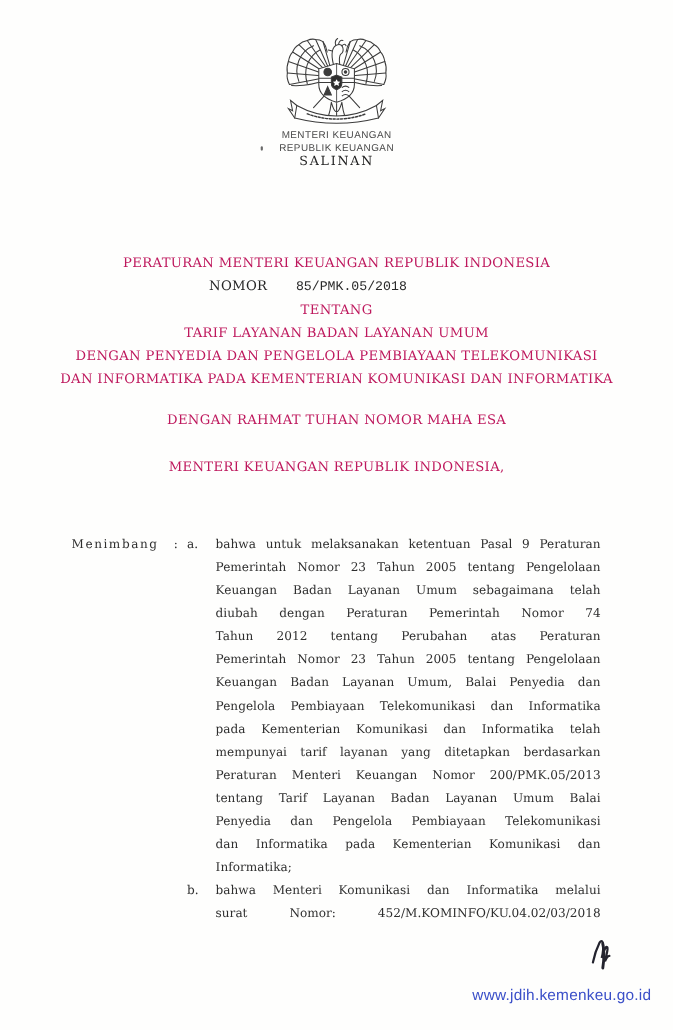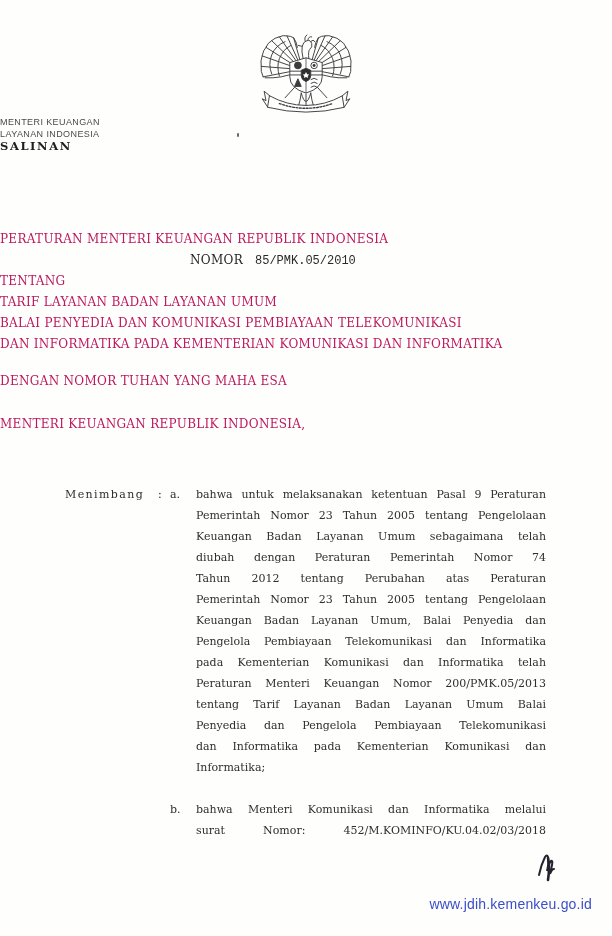--- a/index.html
+++ b/index.html
@@ -3,36 +3,36 @@
 <meta charset="utf-8">
 <style>
   * { margin:0; padding:0; box-sizing:border-box; }
   html,body { background:#ffffff; }
   .page {
     position:relative; width:612px; height:936px;
     background:#fefefd; overflow:hidden;
     font-family:"DejaVu Serif", serif; color:#2e2e2e;
   }
   .abs { position:absolute; }
-  .center { left:0; width:612px; }
+  .center { left:0; width:612px; text-align:center; }
 
   
   .emblem { left:258px; top:34px; width:96px; height:80px; }
   .lh-name {
     font-family:"Liberation Sans", sans-serif;
     font-size:9px; letter-spacing:0.4px; color:#4a4a4a; line-height:12px;
   }
   .salinan {
-    font-size:11.5px; font-weight:bold; letter-spacing:1.6px; color:#1f1f1f;
+    font-size:11.5px; font-weight:normal; letter-spacing:1.6px; color:#1f1f1f;
   }
   .speck { left:237px; top:133px; width:2px; height:4px; background:#6a6a6a; border-radius:1px; }
 
   
   .title-line { font-size:12px; letter-spacing:0.3px; color:#be185d; line-height:15px; }
-  .nomor-row { left:190px; top:253px; display:flex; align-items:baseline; gap:12px; }
+  .nomor-row { left:190px; top:253px; display:flex; align-items:baseline; gap:26px; }
   .nomor-label { font-size:12px; letter-spacing:0.3px; color:#262626; }
   .nomor-value { font-family:"Liberation Mono", monospace; font-size:12px; color:#2a2a2a; }
 
   
   .body-txt { font-size:11px; line-height:21px; color:#2e2e2e; }
   .c-label { left:65px;  top:484px; letter-spacing:1.4px; }
   .c-colon { left:158px; top:484px; }
   .m-a     { left:170px; top:484px; }
   .m-b     { left:170px; top:799px; }
   .t-a     { left:196px; top:484px; width:350px; }
@@ -94,51 +94,52 @@
         <circle cx="58.5" cy="33" r="1.2" fill="#3c3c3c"></circle>
         <path d="M41.5,47 L45,55 L38,55 Z" fill="#3c3c3c"></path>
         <path d="M55,48 Q58.5,45 62,48 M55,52 Q58.5,49 62,52 M55,56 Q58.5,53 62,56" fill="none"></path>
         <path d="M50,36 L55,38 L55,44 Q55,48 50,50 Q45,48 45,44 L45,38 Z" fill="#2e2e2e"></path>
         <path d="M50,40 L51.2,42.2 L53.5,42.4 L51.8,44 L52.3,46.3 L50,45.1 L47.7,46.3 L48.2,44 L46.5,42.4 L48.8,42.2 Z" fill="#ffffff" stroke="none"></path>
       </g>
     </svg>
   </div>
 
   <div class="abs center lh-name" style="top:116px">MENTERI KEUANGAN</div>
-  <div class="abs center lh-name" style="top:128px">LAYANAN INDONESIA</div>
+  <div class="abs center lh-name" style="top:128px">REPUBLIK KEUANGAN</div>
   <div class="abs center salinan" style="top:139px">SALINAN</div>
   <div class="abs speck"></div>
 
   <div class="abs center title-line" style="top:232px">PERATURAN MENTERI KEUANGAN REPUBLIK INDONESIA</div>
   <div class="abs nomor-row">
     <span class="nomor-label">NOMOR</span>
-    <span class="nomor-value">85/PMK.05/2010</span>
+    <span class="nomor-value">85/PMK.05/2018</span>
   </div>
   <div class="abs center title-line" style="top:274px">TENTANG</div>
   <div class="abs center title-line" style="top:295px">TARIF LAYANAN BADAN LAYANAN UMUM</div>
-  <div class="abs center title-line" style="top:316px">BALAI PENYEDIA DAN KOMUNIKASI PEMBIAYAAN TELEKOMUNIKASI</div>
+  <div class="abs center title-line" style="top:316px">DENGAN PENYEDIA DAN PENGELOLA PEMBIAYAAN TELEKOMUNIKASI</div>
   <div class="abs center title-line" style="top:337px">DAN INFORMATIKA PADA KEMENTERIAN KOMUNIKASI DAN INFORMATIKA</div>
 
-  <div class="abs center title-line" style="top:374px">DENGAN NOMOR TUHAN YANG MAHA ESA</div>
+  <div class="abs center title-line" style="top:374px">DENGAN RAHMAT TUHAN NOMOR MAHA ESA</div>
   <div class="abs center title-line" style="top:417px">MENTERI KEUANGAN REPUBLIK INDONESIA,</div>
 
   <div class="abs body-txt c-label">Menimbang</div>
   <div class="abs body-txt c-colon">:</div>
 
   <div class="abs body-txt m-a">a.</div>
   <div class="abs body-txt t-a">
     <div class="body-line">bahwa untuk melaksanakan ketentuan Pasal 9 Peraturan</div>
     <div class="body-line">Pemerintah Nomor 23 Tahun 2005 tentang Pengelolaan</div>
     <div class="body-line">Keuangan Badan Layanan Umum sebagaimana telah</div>
     <div class="body-line">diubah dengan Peraturan Pemerintah Nomor 74</div>
     <div class="body-line">Tahun 2012 tentang Perubahan atas Peraturan</div>
     <div class="body-line">Pemerintah Nomor 23 Tahun 2005 tentang Pengelolaan</div>
     <div class="body-line">Keuangan Badan Layanan Umum, Balai Penyedia dan</div>
     <div class="body-line">Pengelola Pembiayaan Telekomunikasi dan Informatika</div>
     <div class="body-line">pada Kementerian Komunikasi dan Informatika telah</div>
+    <div class="body-line">mempunyai tarif layanan yang ditetapkan berdasarkan</div>
     <div class="body-line">Peraturan Menteri Keuangan Nomor 200/PMK.05/2013</div>
     <div class="body-line">tentang Tarif Layanan Badan Layanan Umum Balai</div>
     <div class="body-line">Penyedia dan Pengelola Pembiayaan Telekomunikasi</div>
     <div class="body-line">dan Informatika pada Kementerian Komunikasi dan</div>
     <div class="body-line no-stretch">Informatika;</div>
   </div>
 
   <div class="abs body-txt m-b">b.</div>
   <div class="abs body-txt t-b">
     <div class="body-line">bahwa Menteri Komunikasi dan Informatika melalui</div>

